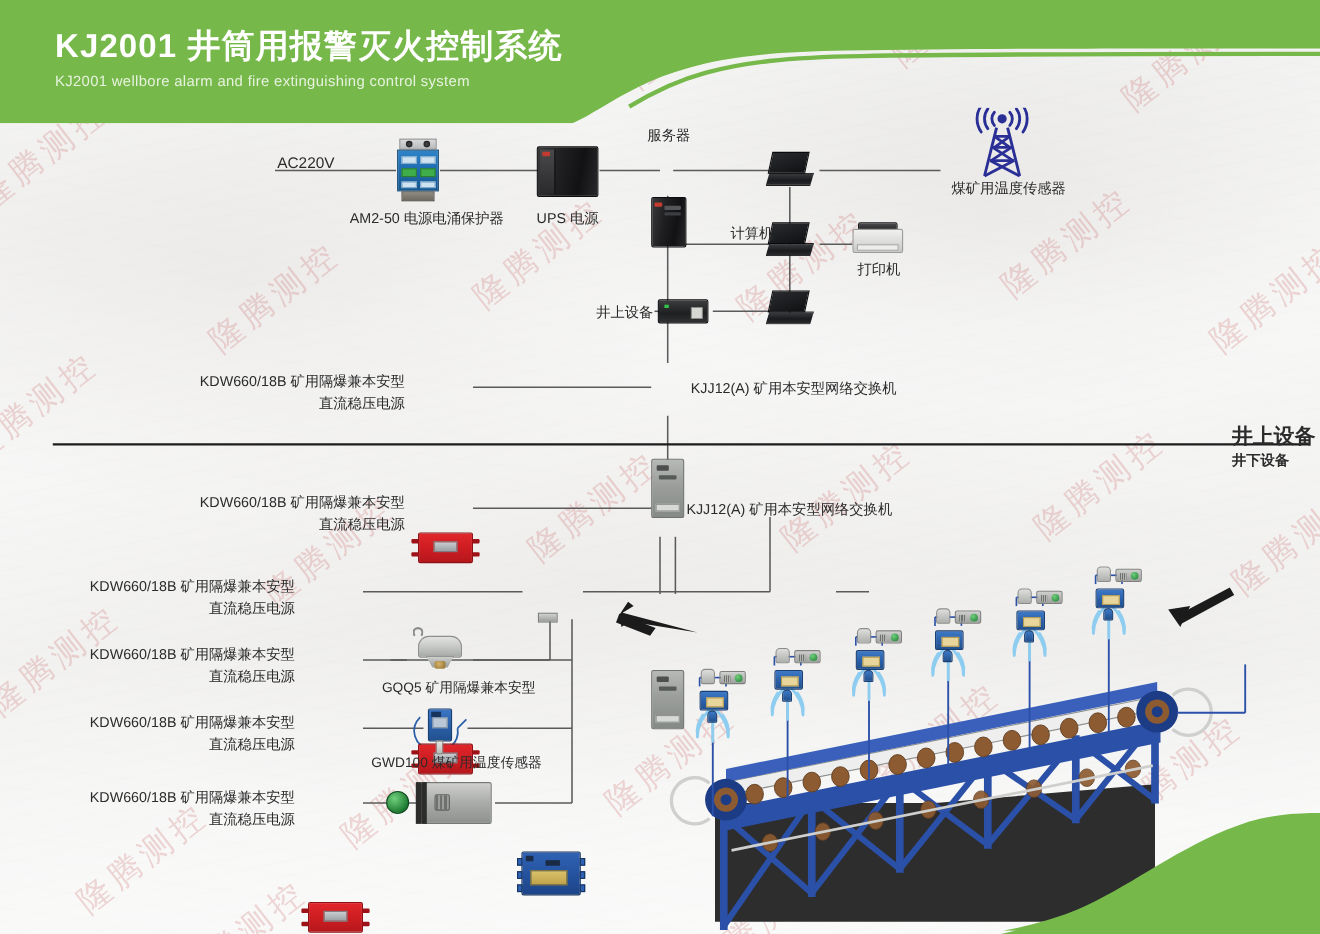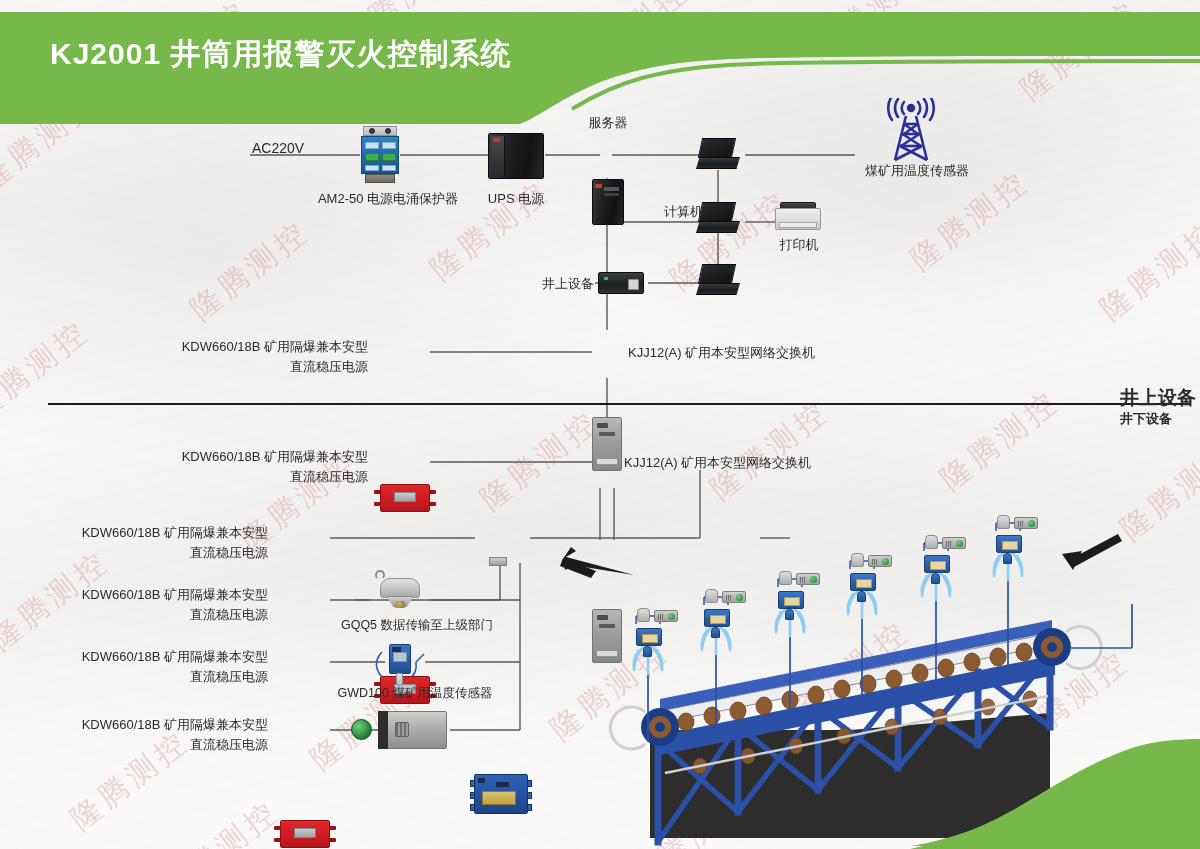--- a/index.html
+++ b/index.html
@@ -40,21 +40,21 @@
     color:rgba(198,86,86,.22);
     font-size:30px;
     letter-spacing:5px;
     transform:rotate(-38deg);
     white-space:nowrap;
     font-family:"DejaVu Sans","Liberation Sans",sans-serif;
   }
 
   
   .header{
-    position:absolute; top:12px; left:0; width:1200px; height:112px;
+    position:absolute; top:0; left:0; width:1200px; height:112px;
     overflow:hidden; z-index:6;
   }
   .header svg{ position:absolute; top:0; left:0; }
   .hd-title{
     position:absolute; left:50px; top:22px;
     color:#ffffff; font-size:30px; font-weight:700; letter-spacing:1px;
     z-index:3;
   }
   .hd-sub{
     position:absolute; left:50px; top:66px;
@@ -370,20 +370,21 @@
     <div class="wm" style="left:150px;  top:830px;">隆腾测控</div>
     <div class="wm" style="left:620px;  top:820px;">隆腾测控</div>
   </div>
 
   <div class="header">
     <svg width="1200" height="112" viewBox="0 0 1200 112">
       <path d="M0,0 L1200,0 L1200,44 C1000,44 880,44 770,46 C700,47 660,52 625,62 C592,71 568,85 548,97 C536,104 528,109 520,112 L0,112 Z" fill="#76b84a"></path>
       <path d="M1200,49 C1010,49 890,49 782,51 C714,52 676,57 642,66 C612,74 590,86 572,97" fill="none" stroke="#76b84a" stroke-width="4"></path>
     </svg>
     <div class="hd-title">KJ2001 井筒用报警灭火控制系统</div>
+    <div class="hd-sub">KJ2001 wellbore alarm and fire extinguishing control system</div>
   </div>
 
   <div class="diagram">
     <svg width="1200" height="849" viewBox="0 0 1200 849">
       <g stroke="#5a5a5a" stroke-width="1.4" fill="none">
 
         <line x1="250" y1="155" x2="360" y2="155"></line>
         <line x1="400" y1="155" x2="490" y2="155"></line>
         <line x1="545" y1="155" x2="600" y2="155"></line>
         <line x1="612" y1="155" x2="700" y2="155"></line>
@@ -591,21 +592,21 @@
 
   <div class="lbl r" style="left:68px; top:586px; width:200px;">KDW660/18B 矿用隔爆兼本安型</div>
   <div class="lbl r" style="left:68px; top:606px; width:200px;">直流稳压电源</div>
 
   <div class="smoke" style="left:380px; top:570px;">
     <div class="hook"></div>
     <div class="dome"></div>
     <div class="skirt"></div>
     <div class="lens"></div>
   </div>
-  <div class="lbl c lbl-sm" style="left:332px; top:616px; width:170px;">GQQ5 数据传输至上级部门</div>
+  <div class="lbl c lbl-sm" style="left:332px; top:616px; width:170px;">GQQ5 矿用隔爆兼本安型</div>
 
   <div class="lbl r" style="left:68px; top:648px; width:200px;">KDW660/18B 矿用隔爆兼本安型</div>
   <div class="lbl r" style="left:68px; top:668px; width:200px;">直流稳压电源</div>
 
   <div class="temp" style="left:381px; top:640px;">
     <div class="body">
       <div class="ma" style="position:absolute;left:2px;top:2px;width:9px;height:5px;background:#16345e;"></div>
     </div>
     <div class="disp"></div>
     <div class="probe"></div>

